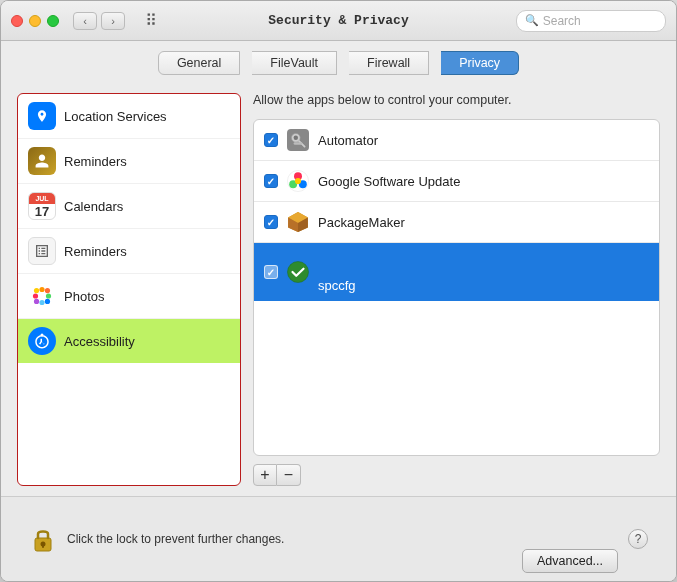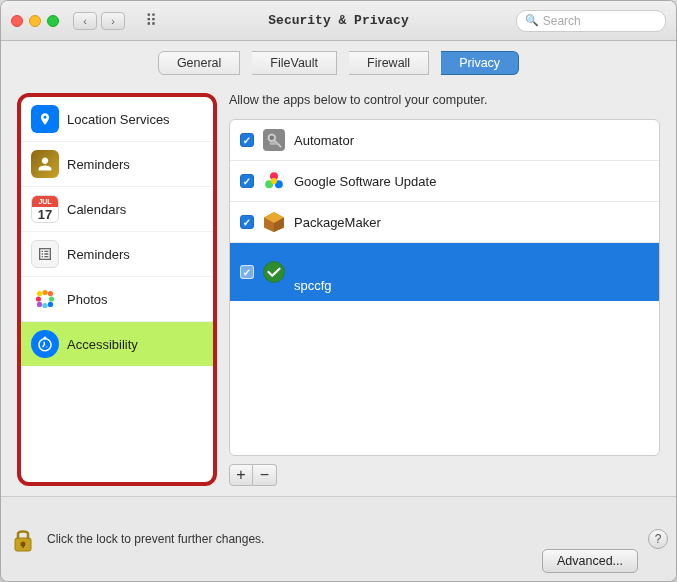--- a/index.html
+++ b/index.html
@@ -138,24 +138,24 @@
     .content {
       display: flex;
       flex: 1;
       padding: 10px 16px 10px 16px;
       gap: 12px;
       overflow: hidden;
     }
 
     
     .sidebar {
-      width: 200px;
+      width: 224px;
       background: #fff;
-      border-radius: 12px;
-      border: 4px solid #b91c1c;
+      border-radius: 6px;
+      border: 1px solid #b91c1c;
       overflow: hidden;
       flex-shrink: 0;
       align-self: stretch;
     }
 
     .sidebar-item {
       display: flex;
       align-items: center;
       padding: 8px 10px;
       cursor: pointer;
@@ -279,21 +279,21 @@
       color: #333;
       line-height: 1;
     }
     .list-ctrl-btn:first-child { border-radius: 4px 0 0 4px; }
     .list-ctrl-btn:last-child { border-radius: 0 4px 4px 0; border-left: none; }
 
     
     .bottom-bar {
       display: flex;
       align-items: center;
-      padding: 8px 8px;
+      padding: 8px 28px;
       border-top: 1px solid #ccc;
       background: #e8e8e8;
       flex-shrink: 0;
       gap: 10px;
     }
 
     .lock-icon-container {
       width: 28px;
       height: 28px;
       display: flex;

